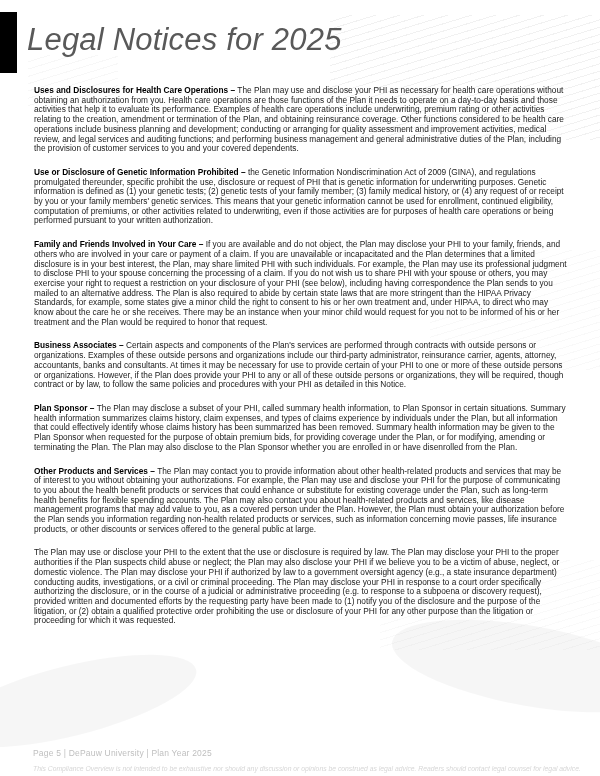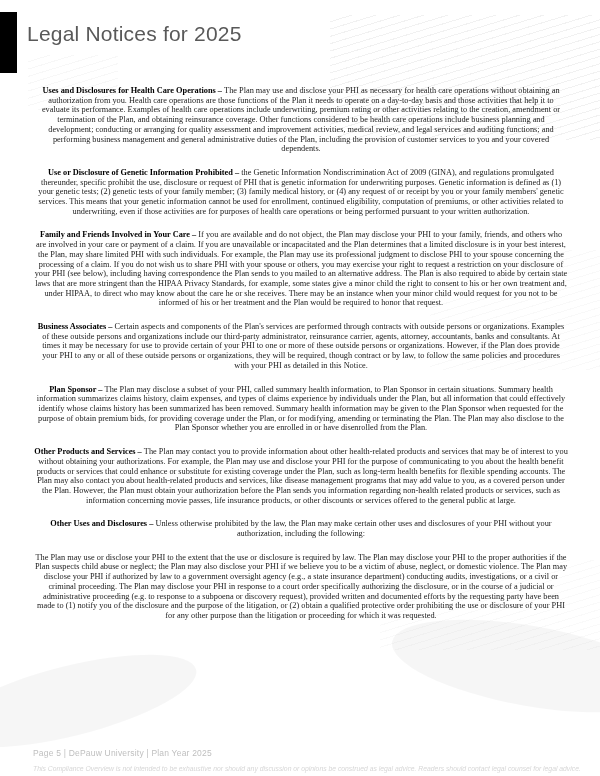--- a/index.html
+++ b/index.html
@@ -34,35 +34,36 @@
 
   .accent-bar {
     position: absolute;
     left: 0; top: 12px;
     width: 17px; height: 61px;
     background: #000000;
   }
   h1.page-title {
     position: absolute;
     left: 27px; top: 22px;
-    font-size: 21px;
+    font-size: 31px;
     font-weight: 300;
     letter-spacing: 0.2px;
     color: #595959;
     white-space: nowrap;
+    font-style: italic;
   }
   .content {
     position: absolute;
     left: 34px; top: 86px;
     width: 534px;
     color: #212121;
     font-size: 8.3px;
     line-height: 9.7px;
   }
-  .para { margin-bottom: 14px; text-align: center; font-family: Liberation Serif, serif; }
+  .para { margin-bottom: 14px; text-align: left; }
   .para b { color: #000000; font-weight: bold; }
   .footer {
     position: absolute;
     left: 33px; top: 748px;
     width: 540px;
   }
   .page-info {
     font-size: 8.5px;
     color: #bfbfbf;
     letter-spacing: 0.2px;
@@ -88,20 +89,19 @@
 <div class="accent-bar"></div>
 <h1 class="page-title">Legal Notices for 2025</h1>
 
 <div class="content">
   <p class="para"><b>Uses and Disclosures for Health Care Operations – </b><span>The Plan may use and disclose your PHI as necessary for health care operations without obtaining an authorization from you.  Health care operations are those functions of the Plan it needs to operate on a day-to-day basis and those activities that help it to evaluate its performance.  Examples of health care operations include underwriting, premium rating or other activities relating to the creation, amendment or termination of the Plan, and obtaining reinsurance coverage.  Other functions considered to be health care operations include business planning and development; conducting or arranging for quality assessment and improvement activities, medical review, and legal services and auditing functions; and performing business management and general administrative duties of the Plan, including the provision of customer services to you and your covered dependents.</span></p>
   <p class="para"><b>Use or Disclosure of Genetic Information Prohibited – </b><span>the Genetic Information Nondiscrimination Act of 2009 (GINA), and regulations promulgated thereunder, specific prohibit the use, disclosure or request of PHI that is genetic information for underwriting purposes. Genetic information is defined as (1) your genetic tests; (2) genetic tests of your family member; (3) family medical history, or (4) any request of or receipt by you or your family members' genetic services. This means that your genetic information cannot be used for enrollment, continued eligibility, computation of premiums, or other activities related to underwriting, even if those activities are for purposes of health care operations or being performed pursuant to your written authorization.</span></p>
   <p class="para"><b>Family and Friends Involved in Your Care – </b><span>If you are available and do not object, the Plan may disclose your PHI to your family, friends, and others who are involved in your care or payment of a claim.  If you are unavailable or incapacitated and the Plan determines that a limited disclosure is in your best interest, the Plan, may share limited PHI with such individuals.  For example, the Plan may use its professional judgment to disclose PHI to your spouse concerning the processing of a claim.  If you do not wish us to share PHI with your spouse or others, you may exercise your right to request a restriction on your disclosure of your PHI (see below), including having correspondence the Plan sends to you mailed to an alternative address.  The Plan is also required to abide by certain state laws that are more stringent than the HIPAA Privacy Standards, for example, some states give a minor child the right to consent to his or her own treatment and, under HIPAA, to direct who may know about the care he or she receives.  There may be an instance when your minor child would request for you not to be informed of his or her treatment and the Plan would be required to honor that request.</span></p>
   <p class="para"><b>Business Associates – </b><span>Certain aspects and components of the Plan's services are performed through contracts with outside persons or organizations.  Examples of these outside persons and organizations include our third-party administrator, reinsurance carrier, agents, attorney, accountants, banks and consultants.  At times it may be necessary for use to provide certain of your PHI to one or more of these outside persons or organizations.  However, if the Plan does provide your PHI to any or all of these outside persons or organizations, they will be required, though contract or by law, to follow the same policies and procedures with your PHI as detailed in this Notice.</span></p>
   <p class="para"><b>Plan Sponsor – </b><span>The Plan may disclose a subset of your PHI, called summary health information, to Plan Sponsor in certain situations. Summary health information summarizes claims history, claim expenses, and types of claims experience by individuals under the Plan, but all information that could effectively identify whose claims history has been summarized has been removed.  Summary health information may be given to the Plan Sponsor when requested for the purpose of obtain premium bids, for providing coverage under the Plan, or for modifying, amending or terminating the Plan.  The Plan may also disclose to the Plan  Sponsor whether you are enrolled in or have disenrolled from the Plan.</span></p>
   <p class="para"><b>Other Products and Services – </b><span>The Plan may contact you to provide information about other health-related products and services that may be of interest to you without obtaining your authorizations.  For example, the Plan may use and disclose your PHI for the purpose of communicating to you about the health benefit products or services that could enhance or substitute for existing coverage under the Plan, such as long-term health benefits for flexible spending accounts.  The Plan may also contact you about health-related products and services, like disease management programs that may add value to you, as a covered person under the Plan.  However, the Plan must obtain your authorization before the Plan sends you information regarding non-health related products or services, such as information concerning movie passes, life insurance products, or other discounts or services offered to the general public at large.</span></p>
-  <p class="para"><b>Other Uses and Disclosures – </b><span>Unless otherwise prohibited by the law, the Plan may make certain other uses and disclosures of your PHI without your authorization, including the following:</span></p>
   <p class="para"><span>The Plan may use or disclose your PHI to the extent that the use or disclosure is required by law. The Plan may disclose your PHI to the proper authorities if the Plan suspects child abuse or neglect; the Plan may also disclose your PHI if we believe you to be a victim of abuse, neglect, or domestic violence. The Plan may disclose your PHI if authorized by law to a government oversight agency (e.g., a state insurance department) conducting audits, investigations, or a civil or criminal proceeding. The Plan may disclose your PHI in response to a court order specifically authorizing the disclosure, or in the course of a judicial or administrative proceeding (e.g. to response to a subpoena or discovery request), provided written and documented efforts by the requesting party have been made to (1) notify you of the disclosure and the purpose of the litigation, or (2) obtain a qualified protective order prohibiting the use or disclosure of your PHI for any other purpose than the litigation or proceeding for which it was requested.</span></p>
 </div>
 
 <div class="footer">
   <div class="page-info">Page 5  |  DePauw University |  Plan Year 2025</div>
   <div class="disclaimer">This Compliance Overview is not intended to be exhaustive nor should any discussion or opinions be construed as legal advice. Readers should contact legal counsel for legal advice.</div>
 </div>
 
 </body></html>

